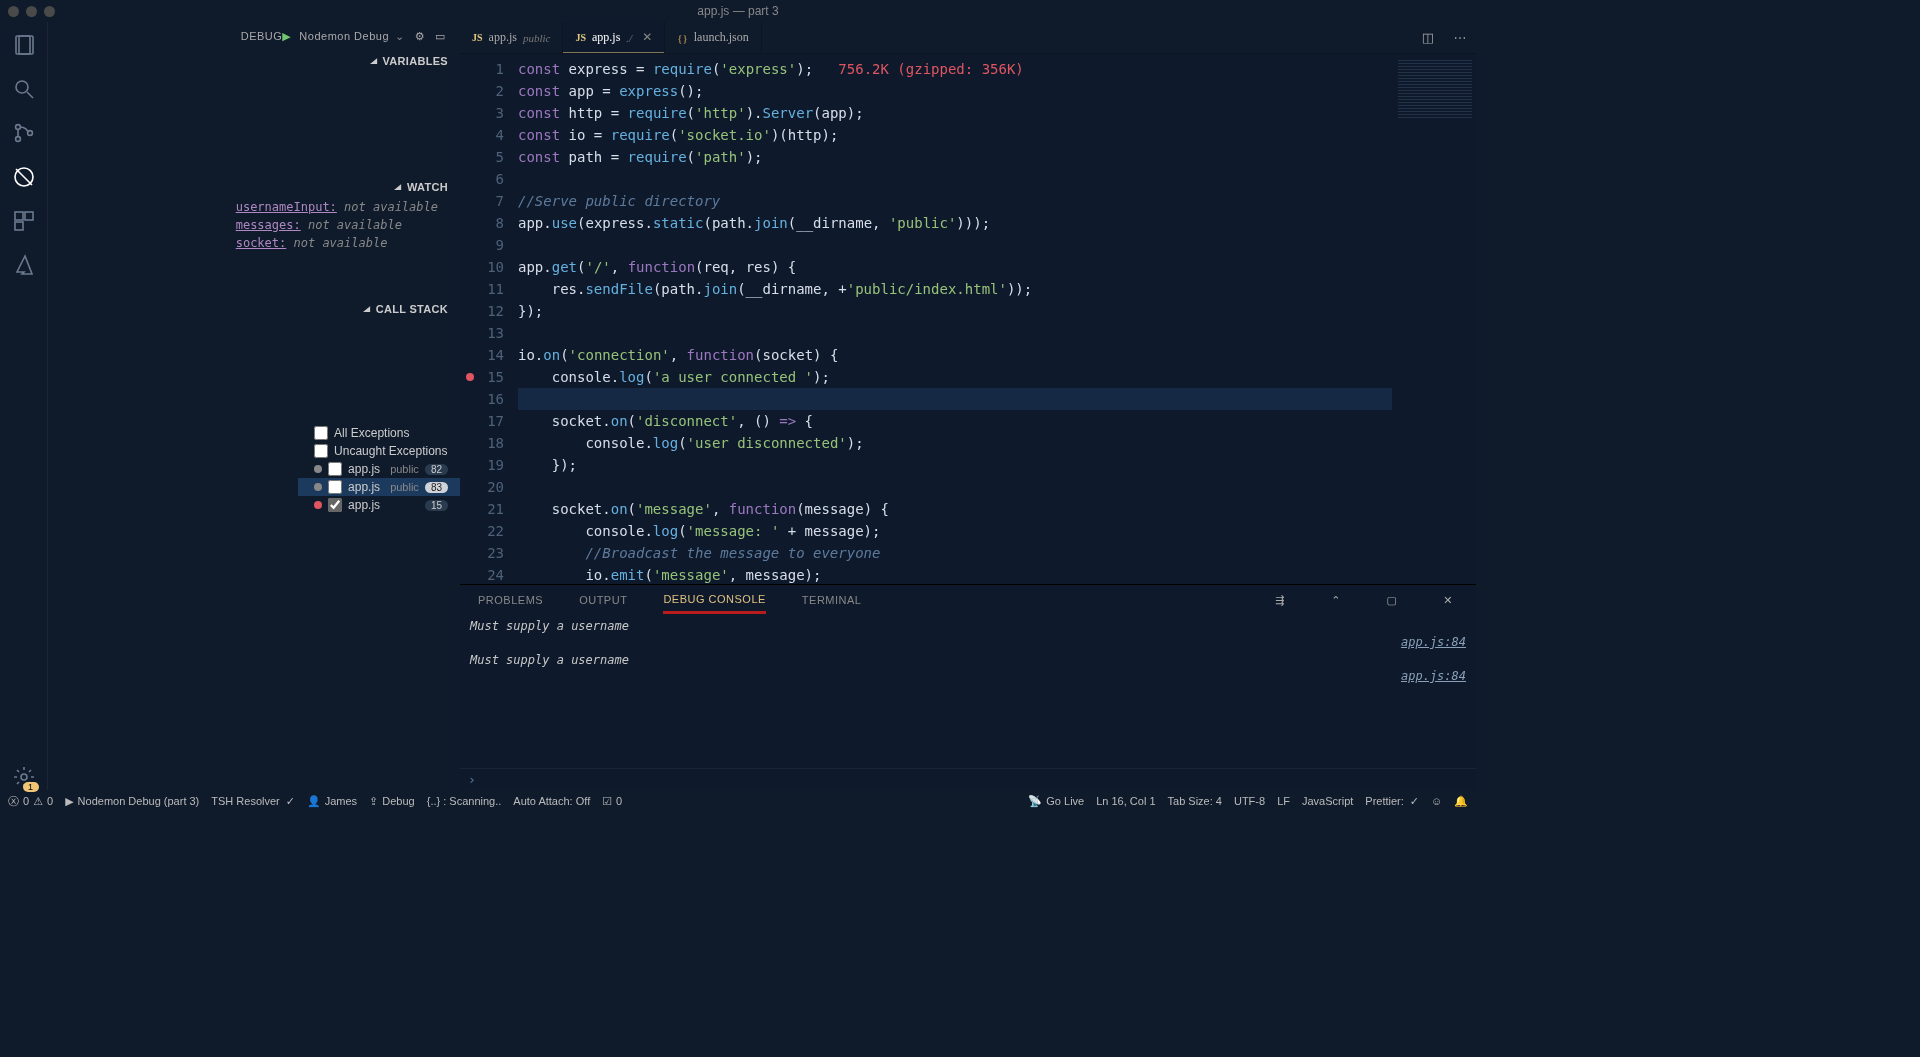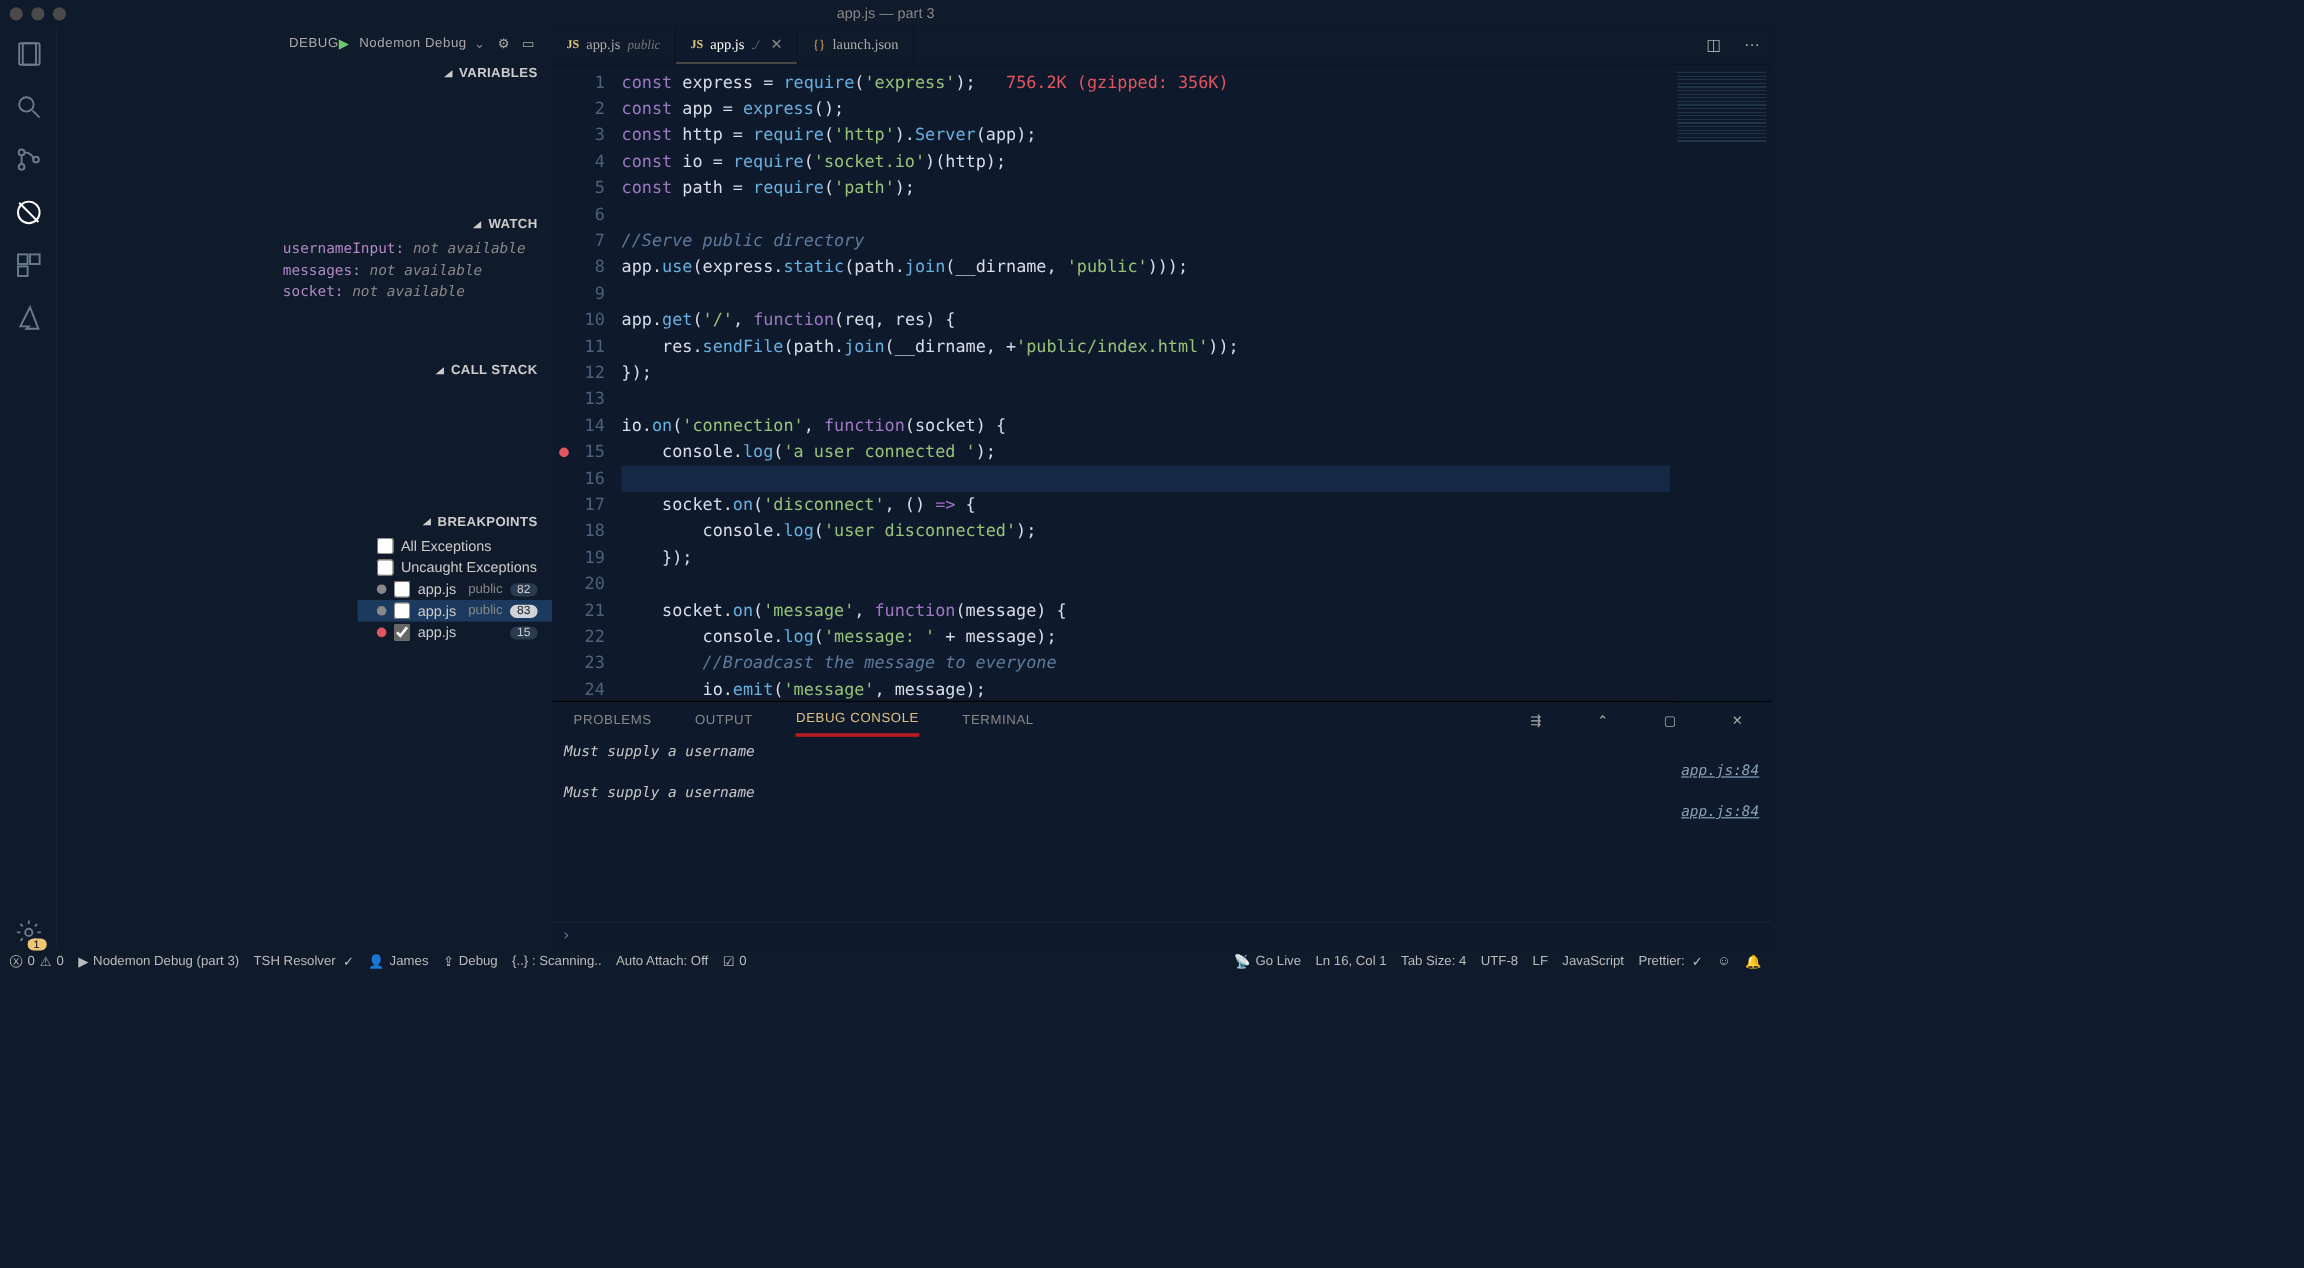--- a/index.html
+++ b/index.html
@@ -26,21 +26,21 @@
 .sidebar { width:412px; background:#0f1a2b; display:flex; flex-direction:column;align-items:flex-end; }
 .sb-header { height:28px; display:flex; align-items:center; padding:0 14px; color:#aaa; font-size:11px; letter-spacing:0.5px; }
 .sb-header .sp { flex:1; }
 .sb-header .play { color:#71c771; margin-right:8px; }
 .sb-header .cfg { color:#aaa; margin-left:10px; cursor:pointer; }
 .section-head { height:22px; display:flex; align-items:center; padding:0 12px; color:#ccc; font-size:11px; font-weight:600; letter-spacing:0.3px; cursor:pointer; }
 .section-head::before { content:"◢"; font-size:7px; margin-right:6px; color:#ccc; transform:scaleX(1.2); }
 .section-body { flex:0 0 auto; }
 .section-body.flex { flex:1; min-height:0; }
 .watch-item { padding:2px 22px; font-size:12px; }
-.watch-item .wn { color:#b089c4; }
+.watch-item .wn { color:#b089c4;text-decoration:underline; }
 .watch-item .wv { color:#888; font-style:italic; }
 .bp-row { display:flex; align-items:center; padding:2px 12px 2px 16px; font-size:12px; gap:6px; }
 .bp-row.sel { background:#1c3a5e; }
 .bp-row input[type=checkbox] { width:14px; height:14px; accent-color:#666;}
 .bp-row .bpdot { width:8px; height:8px; border-radius:50%; background:#888; }
 .bp-row .bpdot.red { background:#e05561; }
 .bp-row .bp-path { color:#888; font-size:11px; margin-left:4px; }
 .bp-row .bp-line { margin-left:auto; background:#2a3a4f; color:#ccc; border-radius:8px; font-size:10px; padding:0 6px; }
 .bp-row.sel .bp-line { background:#d0d4da; color:#222; }
 
@@ -179,21 +179,20 @@
     <div class="section-head">WATCH</div>
     <div class="section-body mono" style="height:100px" id="watch-body">
         <div class="watch-item"><span class="wn">usernameInput:</span><span class="wv"> not available</span></div>
         <div class="watch-item"><span class="wn">messages:</span><span class="wv"> not available</span></div>
         <div class="watch-item"><span class="wn">socket:</span><span class="wv"> not available</span></div>
       </div>
 
     <div class="section-head">CALL STACK</div>
     <div class="section-body" style="height:104px"></div>
 
-    <div class="section-head">BREAKPOINTS</div>
     <div class="section-body flex" id="bp-body">
         <div class="bp-row">
           <input type="checkbox" style="">
           <span>All Exceptions</span>
         </div>
         <div class="bp-row">
           <input type="checkbox" style="">
           <span>Uncaught Exceptions</span>
         </div>
         <div class="bp-row">

